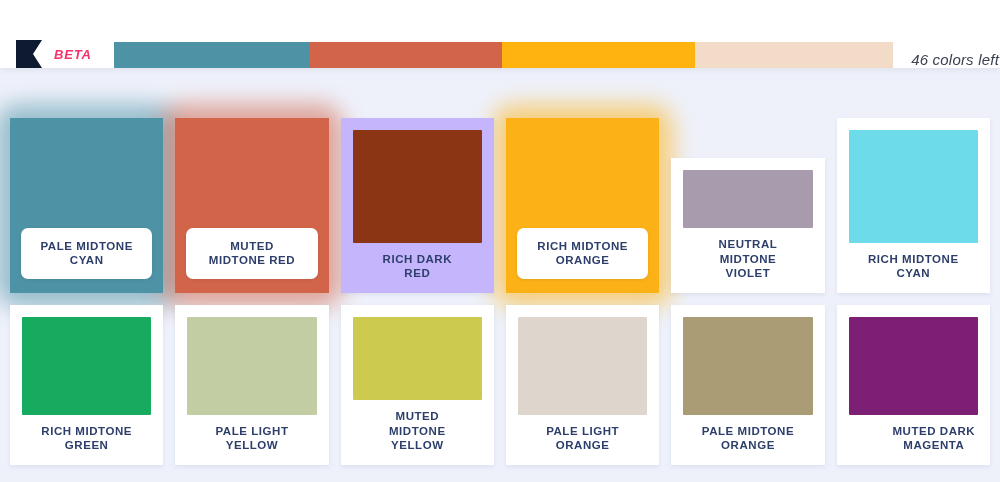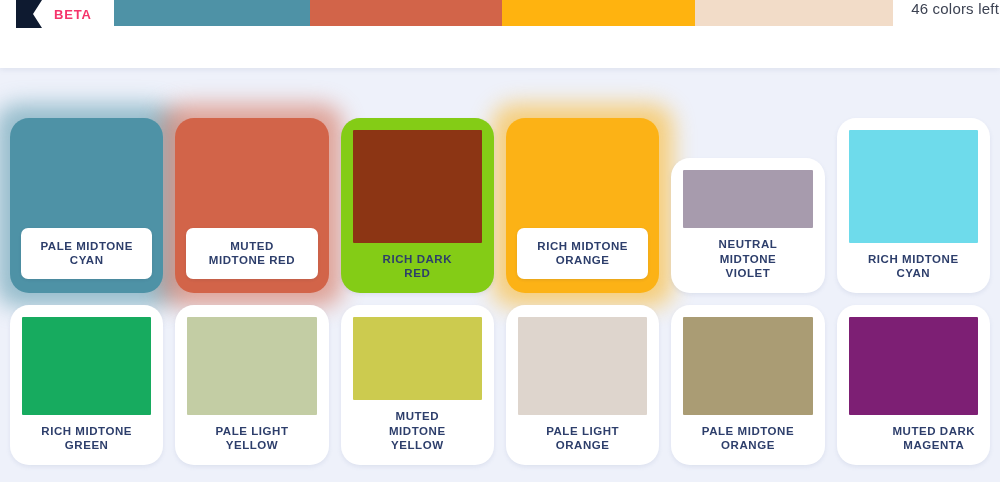--- a/index.html
+++ b/index.html
@@ -18,22 +18,23 @@
 
   
   #header {
     position: absolute;
     left: 0; top: 0;
     width: 1000px;
     height: 68px;
     background: #ffffff;
     box-shadow: 0 2px 5px rgba(120,130,170,0.13);
     display: flex;
-    align-items: flex-start;
+    align-items: flex-end;
     z-index: 5;
+    font-style: italic;
   }
 
   #brand {
     display: flex;
     align-items: center;
     margin-left: 16px;
     flex: 0 0 auto;
   }
 
   #logo-mark {
@@ -81,21 +82,21 @@
     padding: 50px 10px 12px 10px;
     display: grid;
     grid-template-columns: repeat(6, 1fr);
     grid-template-rows: 175px 160px;
     column-gap: 12px;
     row-gap: 12px;
   }
 
   .card {
     position: relative;
-    border-radius: 19px;
+    border-radius: 0;
     background: #ffffff;
     box-shadow: 0 2px 4px rgba(120,135,180,0.14);
     display: flex;
     flex-direction: column;
     align-items: center;
     overflow: visible;
   }
 
   
   .swatch {
@@ -170,21 +171,21 @@
     <div class="card selected" style="background: rgb(78, 146, 166);">
       <div class="glow" style="background: rgb(78, 146, 166);"></div>
       <div class="card-label" style="color: rgb(45, 62, 107);">PALE MIDTONE
 CYAN</div>
     </div>
     <div class="card selected" style="background: rgb(210, 100, 73);">
       <div class="glow" style="background: rgb(210, 100, 73);"></div>
       <div class="card-label" style="color: rgb(45, 62, 107);">MUTED
 MIDTONE RED</div>
     </div>
-    <div class="card" style="background: #84cc16;">
+    <div class="card" style="background: #c4b5fd;">
       <div class="swatch" style="background: rgb(140, 53, 20);"></div>
       <div class="card-label" style="color: rgb(45, 62, 107);">RICH DARK
 RED</div>
     </div>
     <div class="card selected" style="background: rgb(252, 178, 22);">
       <div class="glow" style="background: rgb(252, 178, 22);"></div>
       <div class="card-label" style="color: rgb(45, 62, 107);">RICH MIDTONE
 ORANGE</div>
     </div>
     <div class="card" style="background: rgb(255, 255, 255); margin-top: 40px;">

